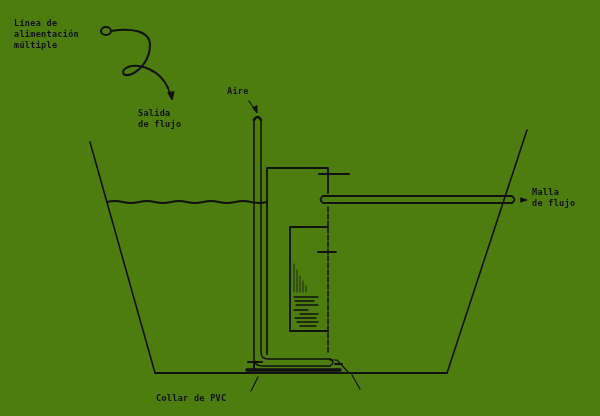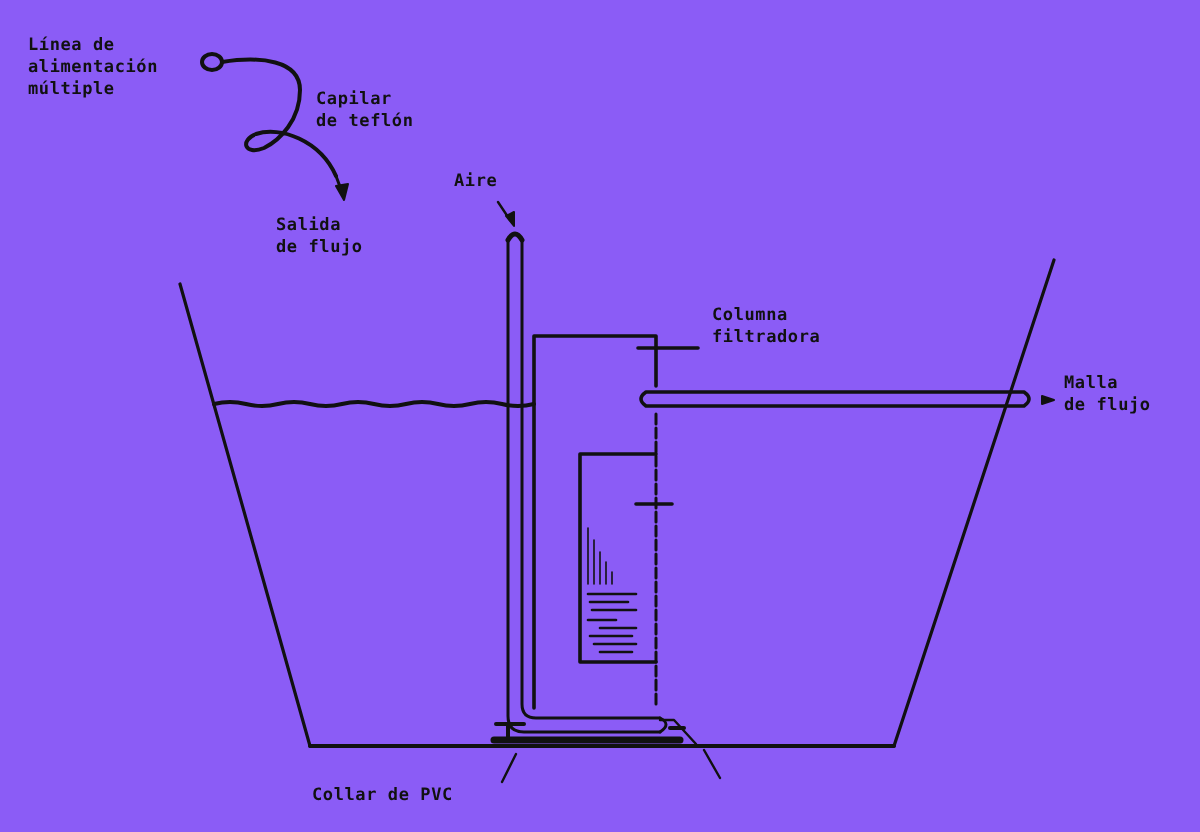--- a/index.html
+++ b/index.html
@@ -1,16 +1,16 @@
 <!DOCTYPE html>
 <html><head>
   <meta charset="utf-8">
   <style>
     html, body { margin: 0; padding: 0; background: #ffffff; }
-    #canvas { position: relative; width: 600px; height: 416px; background: #8b5cf6; overflow: hidden; text-decoration: underline; }
+    #canvas { position: relative; width: 600px; height: 416px; background: #4d7c0f; overflow: hidden; text-decoration: underline; }
     svg { position: absolute; left: 0; top: 0; }
     .lbl { position: absolute; font-family: "DejaVu Sans Mono", monospace; font-size: 8.5px; font-weight: bold; color: #111; line-height: 11px; white-space: pre; letter-spacing: 0.3px; }
   </style>
 </head>
 <body>
 
 <div id="canvas">
   <svg width="600" height="416" viewBox="0 0 600 416">
     <g fill="none" stroke="#111" stroke-linecap="round" stroke-linejoin="round">
 
@@ -80,30 +80,26 @@
 
       <path d="M258,377 L251,391" stroke-width="1.2"></path>
       <path d="M352,375 L360,389" stroke-width="1.2"></path>
     </g>
   </svg>
 
   <div class="lbl" style="left:14px;top:18px;"><span>Línea de</span>
 <span>alimentación</span>
 <span>múltiple</span></div>
 
-  <div class="lbl" style="left:158px;top:45px;"><span>Capilar</span>
-<span>de teflón</span></div>
 
   <div class="lbl" style="left:138px;top:108px;"><span>Salida</span>
 <span>de flujo</span></div>
 
   <div class="lbl" style="left:227px;top:86px;text-align:right;">Aire</div>
 
-  <div class="lbl" style="left:356px;top:153px;"><span>Columna</span>
-<span>filtradora</span></div>
 
   <div class="lbl" style="left:532px;top:187px;"><span>Malla</span>
 <span>de flujo</span></div>
 
 
   <div class="lbl" style="left:156px;top:393px;">Collar de PVC</div>
 
 </div>
 
 </body></html>

